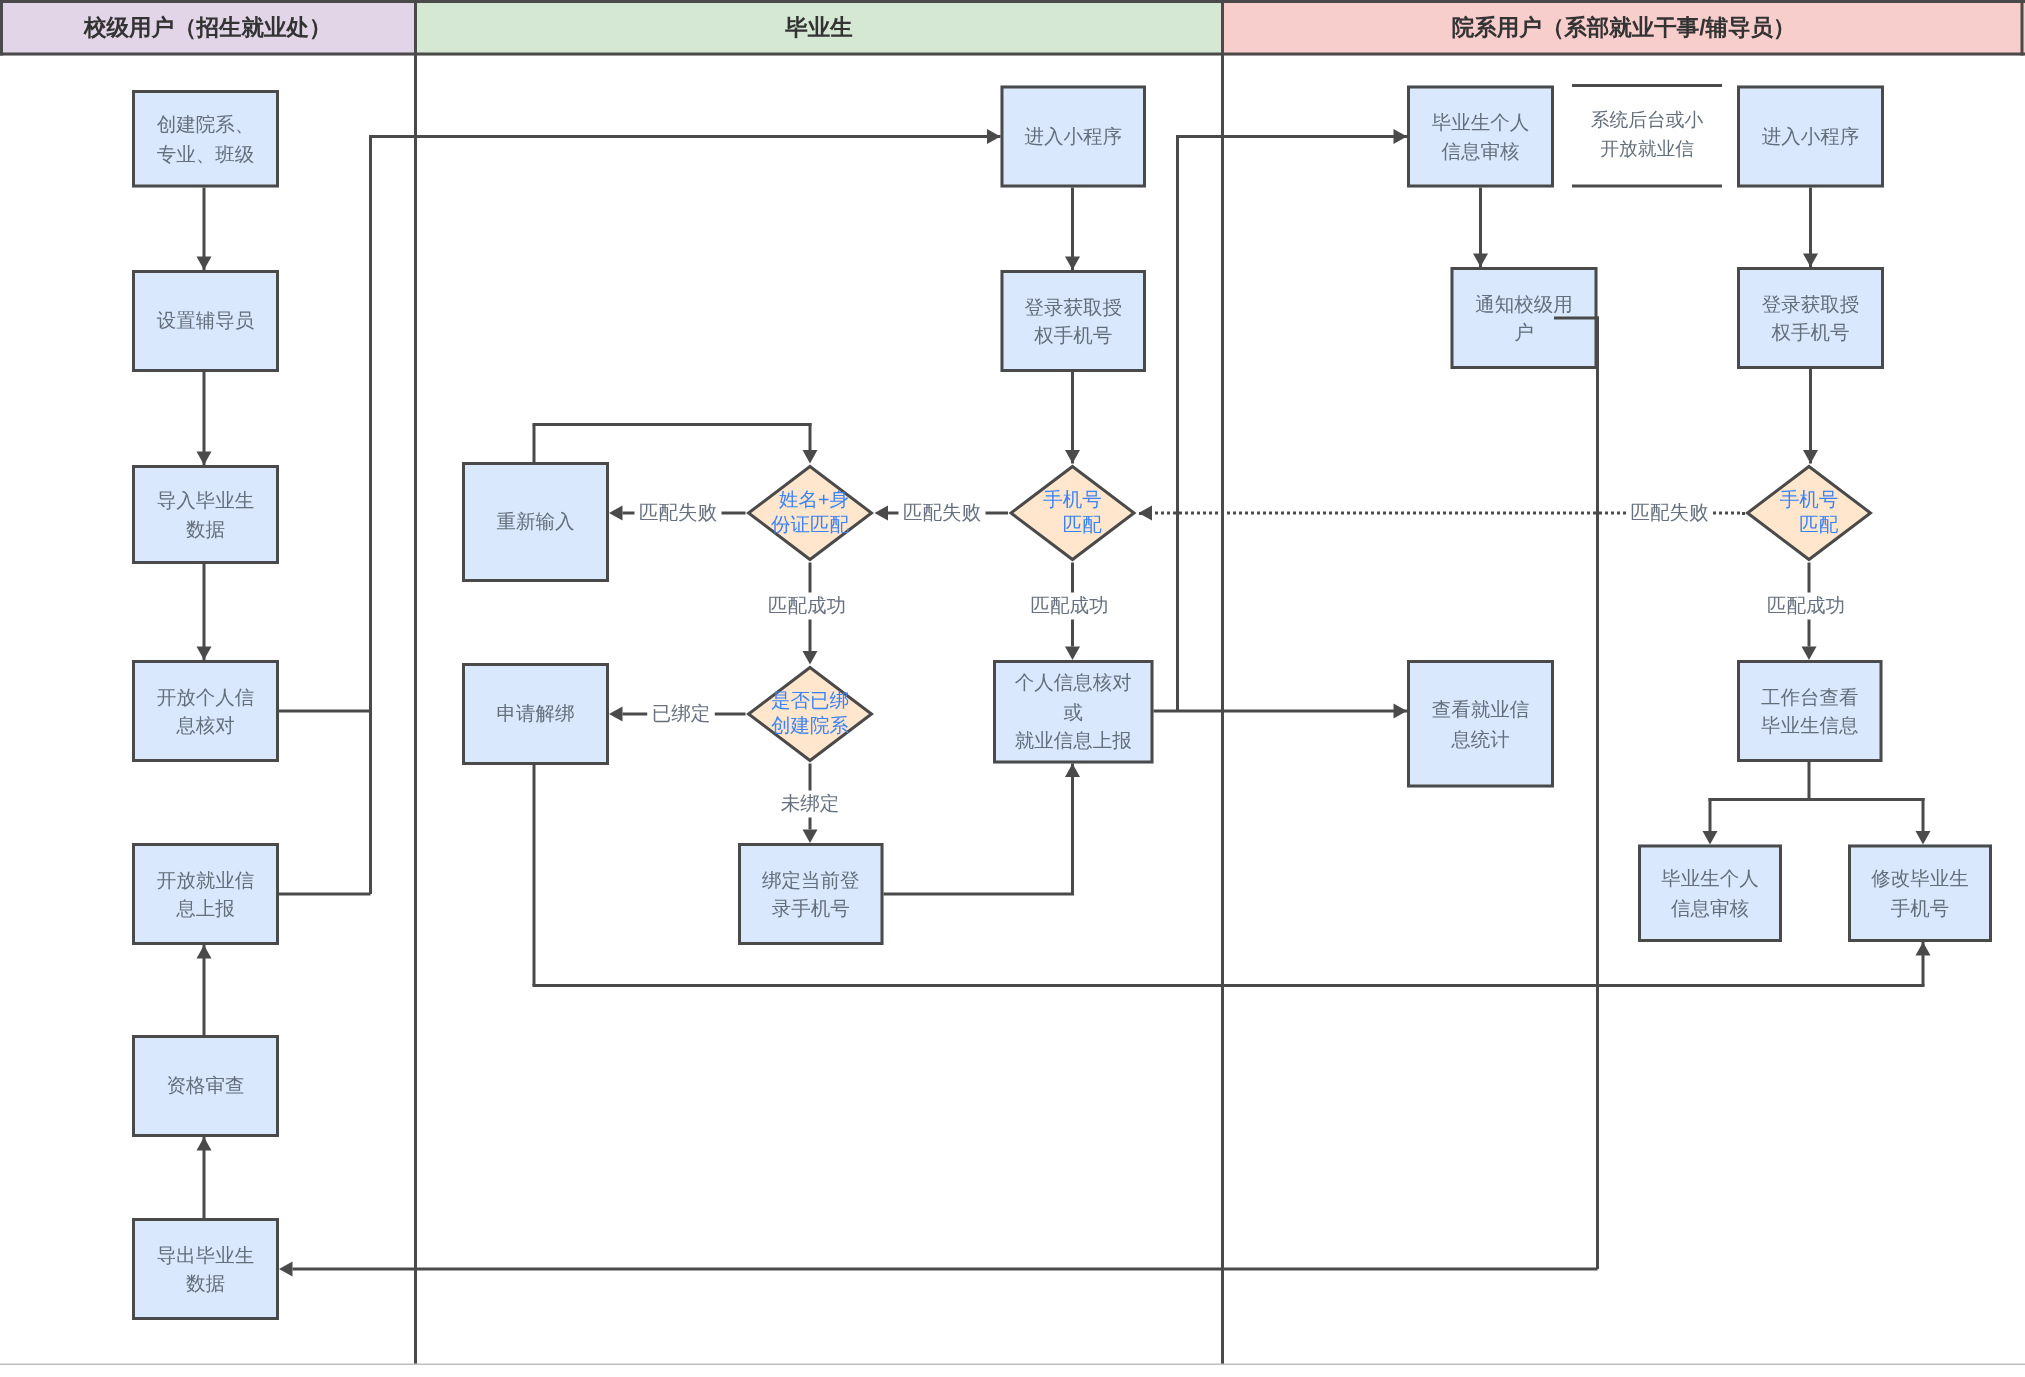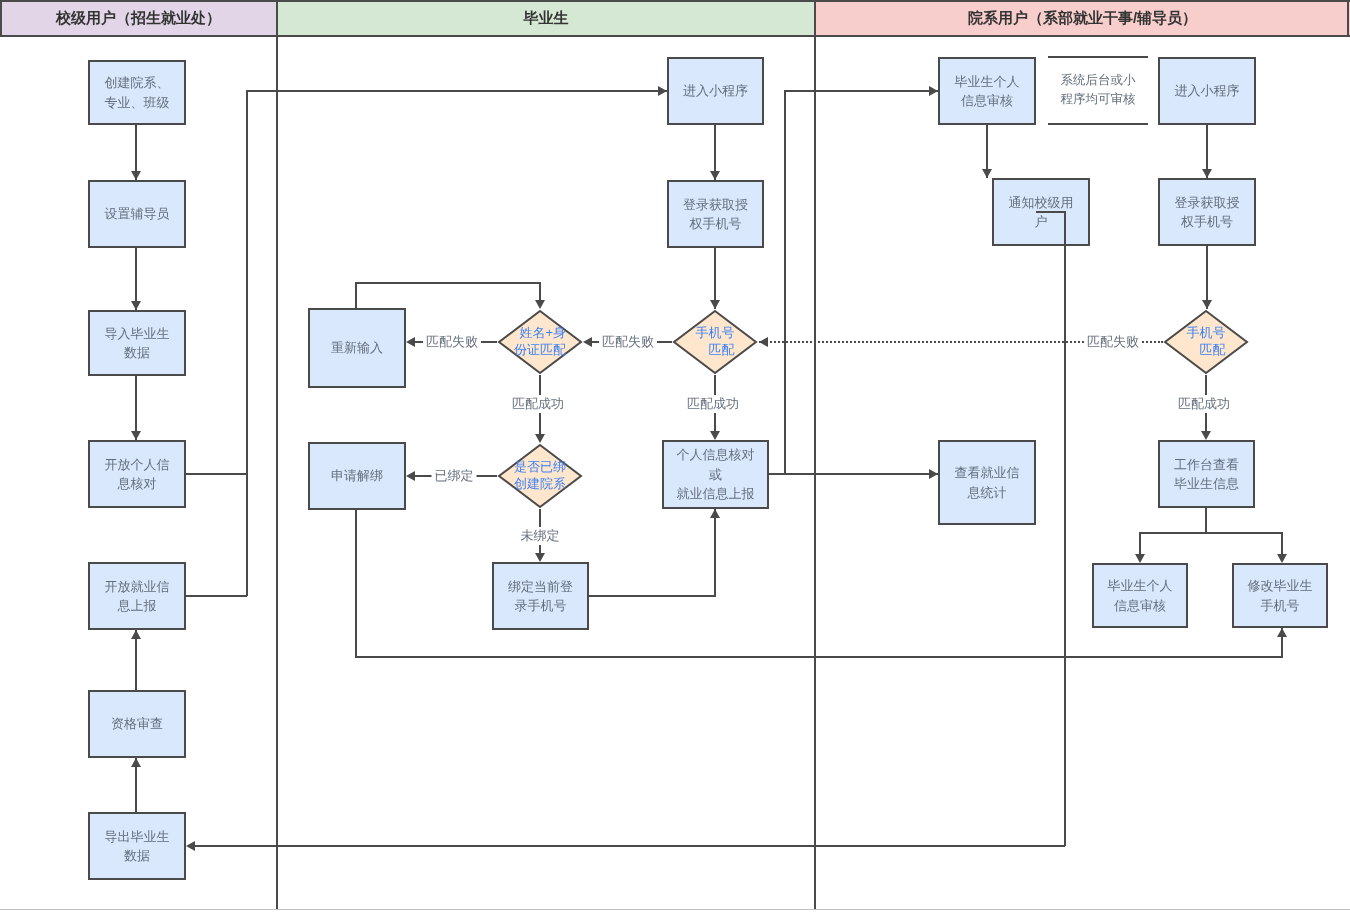--- a/index.html
+++ b/index.html
@@ -99,21 +99,21 @@
     <svg width="86" height="66" viewBox="0 0 86 66">
         <polygon points="43,2 84,33 43,64 2,33" fill="#ffe6cc" stroke="#4a4a4a" stroke-width="2"></polygon>
       </svg>
     <div class="dlabel">是否已绑
 创建院系</div>
   </div>
 
   <div class="node" style="left:938px;top:57px;width:98px;height:68px;">毕业生个人
 信息审核</div>
   <div class="node" style="left:1158px;top:57px;width:98px;height:68px;">进入小程序</div>
-  <div class="node" style="left:992px;top:178px;width:98px;height:68px;">通知校级用
+  <div class="node" style="left:967px;top:178px;width:98px;height:68px;">通知校级用
 户</div>
   <div class="node" style="left:1158px;top:178px;width:98px;height:68px;">登录获取授
 权手机号</div>
   <div class="node" style="left:1158px;top:440px;width:97px;height:68px;">工作台查看
 毕业生信息</div>
   <div class="node" style="left:938px;top:440px;width:98px;height:85px;">查看就业信
 息统计</div>
   <div class="node" style="left:1092px;top:563px;width:96px;height:65px;">毕业生个人
 信息审核</div>
   <div class="node" style="left:1232px;top:563px;width:96px;height:65px;">修改毕业生
@@ -123,21 +123,21 @@
     <svg width="86" height="66" viewBox="0 0 86 66">
         <polygon points="43,2 84,33 43,64 2,33" fill="#ffe6cc" stroke="#4a4a4a" stroke-width="2"></polygon>
       </svg>
     <div class="dlabel">手机号
 匹配</div>
   </div>
 
   <div class="hl" style="left:1048px;top:56px;width:100px;"></div>
   <div class="hl" style="left:1048px;top:123px;width:100px;"></div>
   <div class="note" style="left:1048px;top:58px;width:100px;height:64px;">系统后台或小
-程序均可审核</div>
+开放就业信</div>
 
   <div class="vl" style="left:135px;top:125px;height:55px;"></div>
   <div class="ar d" style="left:131px;top:171px;"></div>
   <div class="vl" style="left:135px;top:248px;height:62px;"></div>
   <div class="ar d" style="left:131px;top:301px;"></div>
   <div class="vl" style="left:135px;top:376px;height:64px;"></div>
   <div class="ar d" style="left:131px;top:431px;"></div>
   <div class="vl" style="left:135px;top:758px;height:54px;"></div>
   <div class="ar u" style="left:131px;top:758px;"></div>
   <div class="vl" style="left:135px;top:630px;height:60px;"></div>

